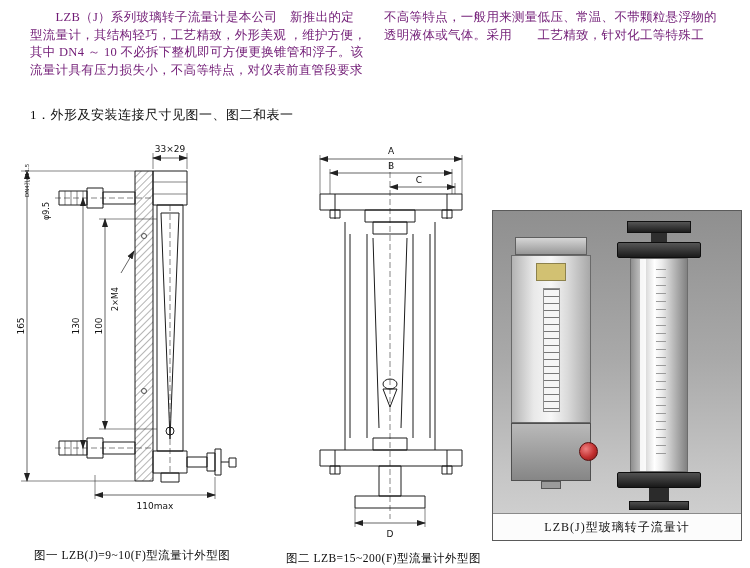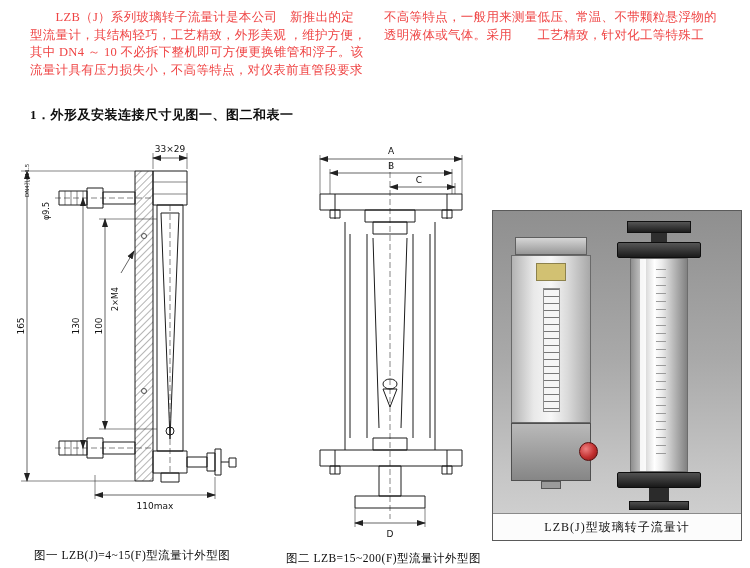--- a/index.html
+++ b/index.html
@@ -1,26 +1,26 @@
 <!DOCTYPE html>
 <html><head>
 <meta charset="utf-8">
 <style>
   *{margin:0;padding:0;box-sizing:border-box}
   html,body{background:#ffffff}
   body{font-family:"Liberation Serif","DejaVu Serif",serif;color:#1a1a1a}
   .page{position:relative;width:750px;height:568px;background:#ffffff;overflow:hidden}
 
   
-  .intro-col{position:absolute;top:9px;font-size:12.5px;line-height:17.5px;letter-spacing:.3px;color:#ef4444}
+  .intro-col{position:absolute;top:9px;font-size:12.5px;line-height:17.5px;letter-spacing:.3px;color:#701a75}
   .intro-left{left:30px;width:345px}
   .intro-right{left:384px;width:348px}
   .tline{white-space:nowrap}
 
-  .heading{position:absolute;left:30px;top:106px;font-size:13px;font-weight:bold;color:#0d0d0d;letter-spacing:.5px}
+  .heading{position:absolute;left:30px;top:106px;font-size:13px;font-weight:normal;color:#0d0d0d;letter-spacing:.5px}
 
   
   .fig-svg{position:absolute}
   #fig1-svg{left:15px;top:141px}
   #fig2-svg{left:295px;top:141px}
   svg line,svg rect,svg path,svg circle,svg ellipse,svg polygon{vector-effect:non-scaling-stroke}
   svg text{font-family:"DejaVu Sans","Liberation Sans",sans-serif;fill:#111}
   .thin{stroke:#333;stroke-width:.6}
   .med{stroke:#1c1c1c;stroke-width:1;fill:none}
   .dimline{stroke:#222;stroke-width:.7;fill:none}
@@ -245,21 +245,21 @@
     </g>
 
     <g>
       <line x1="60" y1="367" x2="60" y2="386" class="thin"></line>
       <line x1="130" y1="367" x2="130" y2="386" class="thin"></line>
       <line x1="60" y1="382" x2="130" y2="382" class="dimline" marker-start="url(#ar2)" marker-end="url(#ar2)"></line>
       <text x="95" y="396" font-size="9" text-anchor="middle">D</text>
     </g>
   </svg>
 
-  <div class="fig-caption" id="fig1-cap">图一  LZB(J)=4~15(F)型流量计外型图</div>
+  <div class="fig-caption" id="fig1-cap">图一  LZB(J)=9~10(F)型流量计外型图</div>
   <div class="fig-caption" id="fig2-cap">图二  LZB=15~200(F)型流量计外型图</div>
 
   <div class="photo-box">
 
     <div class="meter-left">
       <div class="ml-topcap"></div>
       <div class="ml-body">
         <div class="ml-label"></div>
         <div class="ml-scale"></div>
       </div>

